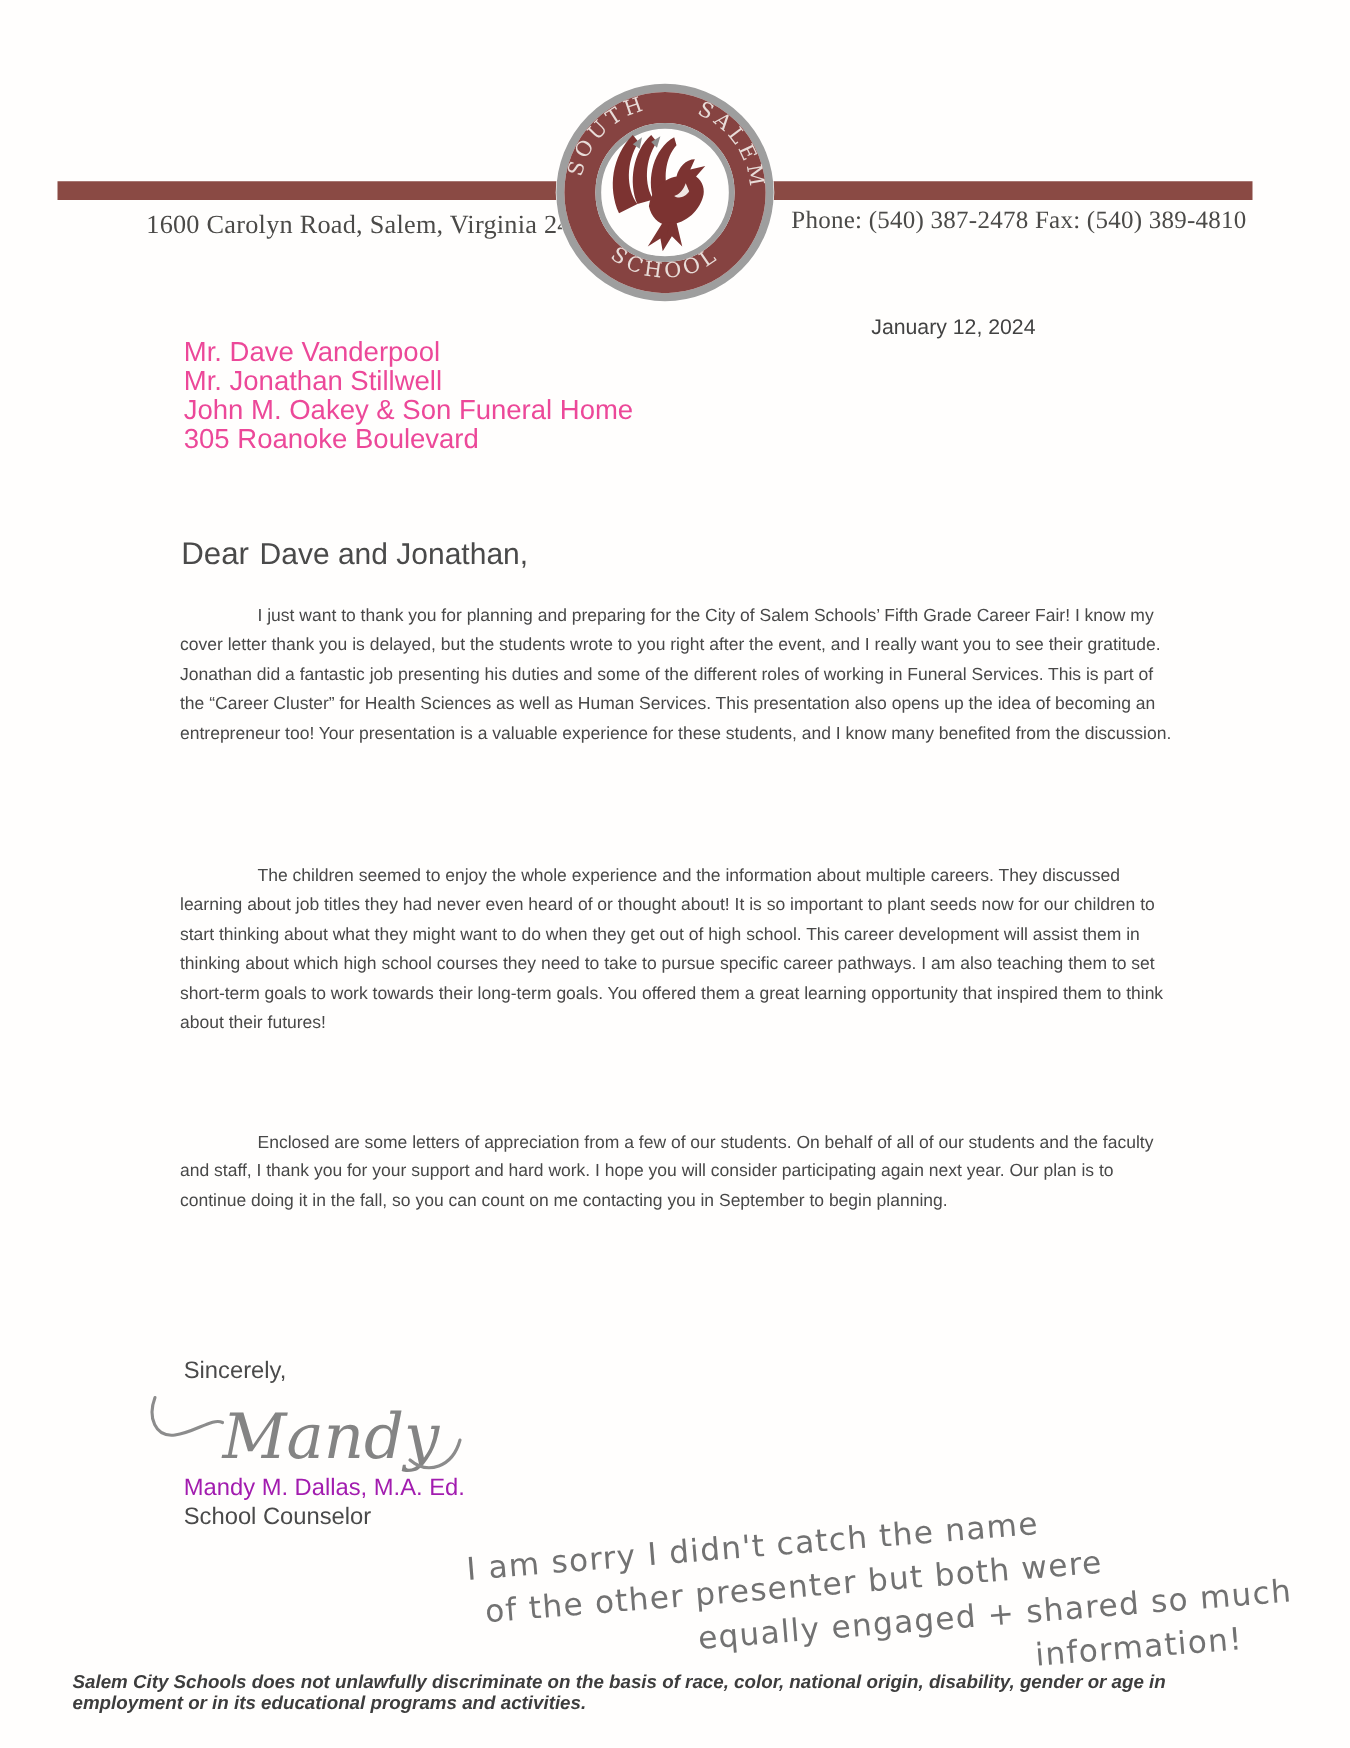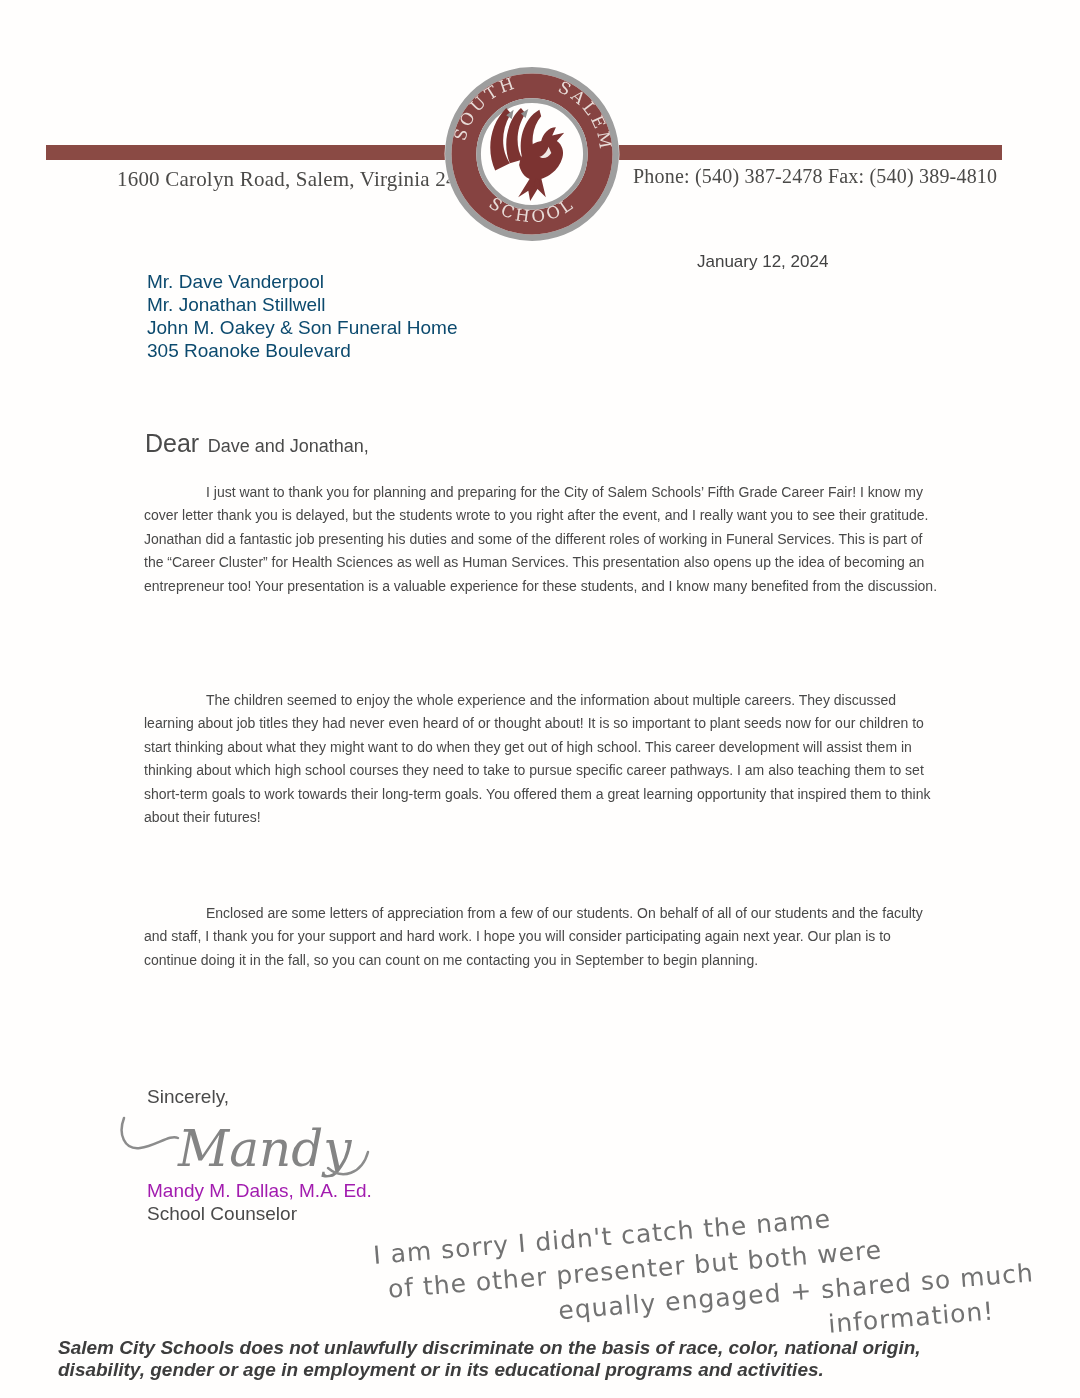--- a/index.html
+++ b/index.html
@@ -10,45 +10,45 @@
   
   .topbar{position:absolute;left:46px;top:145px;width:956px;height:15px;background:#8a4a44;}
   .addr{position:absolute;left:117px;top:167px;font-family:"Liberation Serif",serif;
         font-size:21px;color:#4b4a48;letter-spacing:.2px;}
   .phone{position:absolute;left:633px;top:165px;font-family:"Liberation Serif",serif;
         font-size:20px;color:#4b4a48;letter-spacing:.2px;}
   .seal{position:absolute;left:440px;top:62px;width:184px;height:184px;}
   .seal svg{width:100%;height:100%;display:block;}
   .date{position:absolute;left:697px;top:216px;font-size:17px;color:#424242;margin-top:36px;}
   
-  .recipient{position:absolute;left:147px;top:270px;font-size:19px;line-height:23px;color:#0c4a6e;}
+  .recipient{position:absolute;left:147px;top:270px;font-size:22px;line-height:23px;color:#ec4899;}
   
   .salutation{position:absolute;left:145px;top:429px;color:#4a4a4a;}
   .sal-big{font-size:25px;}
-  .sal-small{font-size:18px;margin-left:4px;}
+  .sal-small{font-size:24px;margin-left:4px;}
   
   .para{position:absolute;left:144px;width:800px;margin:0;font-size:14px;line-height:23.4px;
         color:#484848;text-indent:62px;}
   .p1{top:481px;}
   .p2{top:689px;}
   .p3{top:902px;}
   .sincerely{position:absolute;left:147px;top:1086px;font-size:19px;color:#4a4a4a;}
   .sig{position:absolute;left:116px;top:1104px;width:320px;height:90px;}
   .signer{position:absolute;left:147px;top:1180px;font-size:19px;color:#a21caf;}
   .sgtitle{position:absolute;left:147px;top:1203px;font-size:19px;color:#4a4a4a;}
   
   .note{position:absolute;left:372px;top:1238px;width:680px;
         transform:rotate(-4.6deg);transform-origin:0 0;
         font-family:cursive,"DejaVu Sans",sans-serif;font-size:25px;line-height:35px;
         color:#727272;letter-spacing:1px;}
   .nl1{padding-left:12px;}
   .nl2{padding-left:180px;}
   .nl3{padding-left:448px;}
   
-  .footer{position:absolute;left:58px;top:1337px;width:915px;font-size:19px;
+  .footer{position:absolute;left:58px;top:1337px;width:915px;font-size:15px;
         font-style:italic;font-weight:600;color:#3d3d3d;}
   .seal-text{font-family:"DejaVu Serif",serif;letter-spacing:3.5px;fill:#e8dcd8;font-size:18px;}
 </style>
 </head>
 <body>
 
 <div class="page">
 
   <div class="topbar"></div>
 

